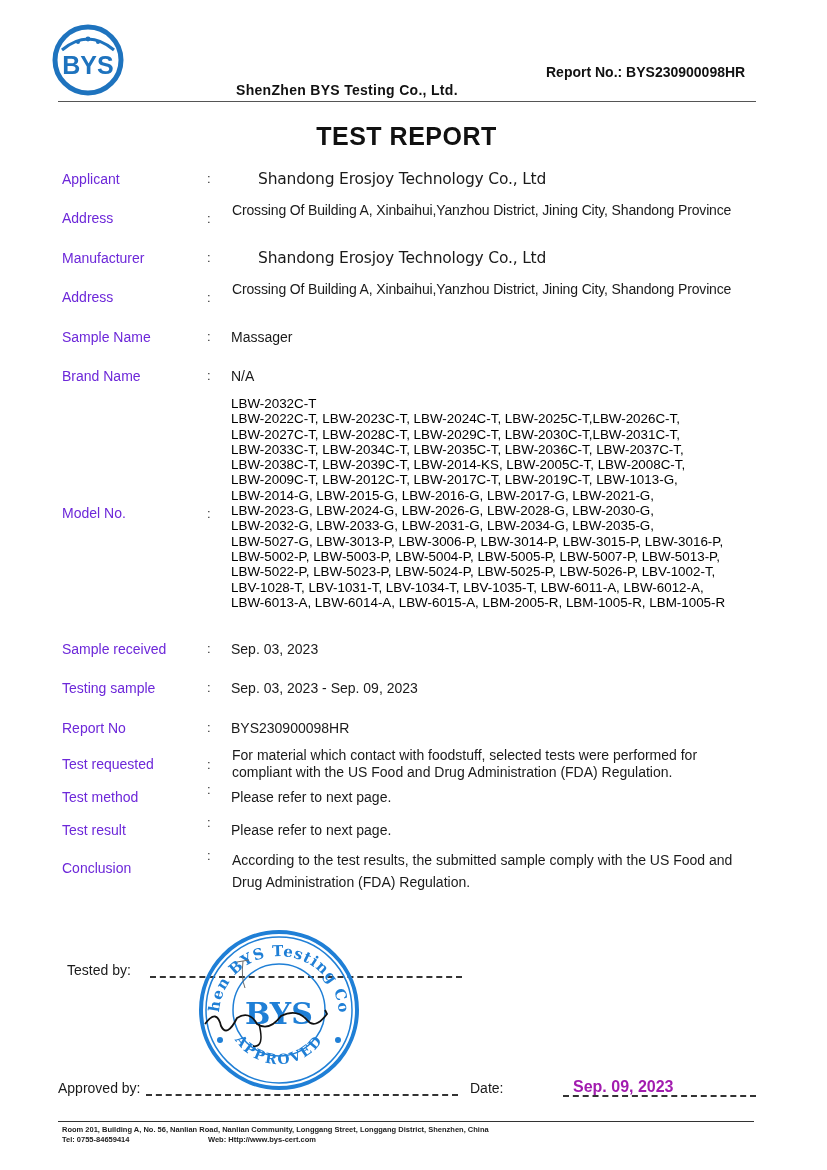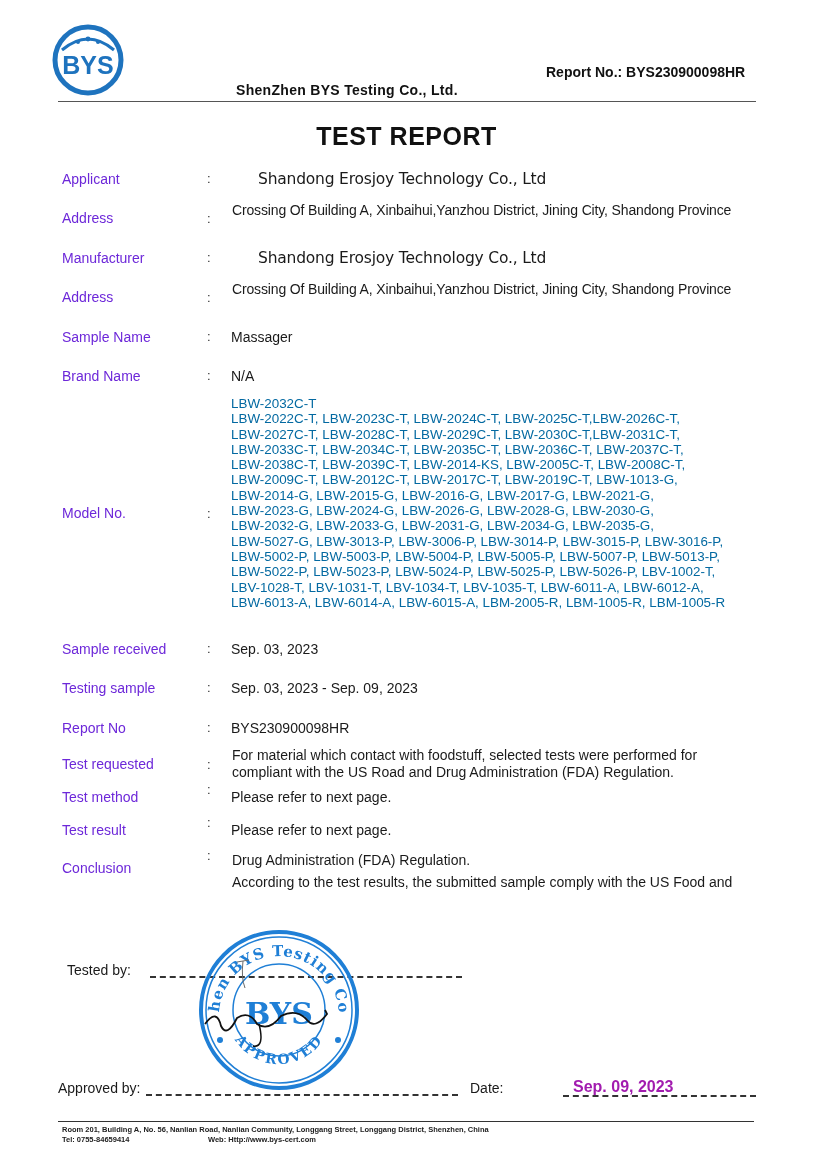--- a/index.html
+++ b/index.html
@@ -8,21 +8,21 @@
   .logo { left:52px; top:24px; width:72px; height:72px; }
   .hdr-company { left:236px; top:82px; font-size:14px; font-weight:bold; letter-spacing:0.3px; }
   .hdr-report { left:546px; top:64px; font-size:14px; font-weight:bold; }
   .hdr-line { left:58px; top:101px; width:698px; height:1px; background:#555; }
   .title { left:0; width:813px; top:122px; text-align:center; font-size:25px; font-weight:bold; letter-spacing:0.5px; }
   .label { left:62px; font-size:14px; color:#6d28d9; }
   .colon { left:207px; font-size:13px; color:#333; }
   .val { left:231px; font-size:14px; color:#1a1a1a; }
   .val-lg { left:230px; font-size:15.5px; font-family:"DejaVu Sans", sans-serif; letter-spacing:-0.2px; color:#1a1a1a;margin-left:28px; }
   .val-addr { left:232px; font-size:14px; letter-spacing:-0.15px; color:#1a1a1a; }
-  .models { left:231px; top:396px; font-size:13.4px; line-height:15.3px; color:#0369a1; width:560px; }
+  .models { left:231px; top:396px; font-size:13.4px; line-height:15.3px; color:#000000; width:560px; }
   .models div { white-space:nowrap; }
   .para { left:232px; font-size:14px; line-height:17px; color:#1a1a1a; width:560px; }
   .dotline { height:0; border-bottom:2px dashed #333; }
   .sig-label { font-size:14px; color:#1a1a1a; }
   .date-val { left:573px; top:1078px; font-size:16px; font-weight:bold; color:#a21caf; }
   .ftr-line { left:58px; top:1121px; width:696px; height:1px; background:#333; }
   .ftr { font-size:7.5px; font-weight:bold; color:#222; }
   .page { left:668px; top:1133px; font-size:10px; font-weight:bold;margin-top:44px; }
   .stamp { left:197px; top:928px; width:164px; height:164px; }
 </style>
@@ -100,36 +100,36 @@
 <div class="abs val" style="top:680px">Sep. 03, 2023 - Sep. 09, 2023</div>
 
 <div class="abs label" style="top:720px">Report No</div>
 <div class="abs colon" style="top:720px">:</div>
 <div class="abs val" style="top:720px">BYS230900098HR</div>
 
 <div class="abs label" style="top:756px">Test requested</div>
 <div class="abs colon" style="top:757px">:</div>
 <div class="abs para" style="top:747px">
   <div>For material which contact with foodstuff, selected tests were performed for</div>
-  <div>compliant with the US Road and Drug Administration (FDA) Regulation.</div>
+  <div>compliant with the US Food and Drug Administration (FDA) Regulation.</div>
 </div>
 
 <div class="abs label" style="top:789px">Test method</div>
 <div class="abs colon" style="top:782px">:</div>
 <div class="abs val" style="top:789px">Please refer to next page.</div>
 
 <div class="abs label" style="top:822px">Test result</div>
 <div class="abs colon" style="top:815px">:</div>
 <div class="abs val" style="top:822px">Please refer to next page.</div>
 
 <div class="abs label" style="top:860px">Conclusion</div>
 <div class="abs colon" style="top:848px">:</div>
 <div class="abs para" style="top:849px; line-height:22px">
+  <div>According to the test results, the submitted sample comply with the US Food and</div>
   <div>Drug Administration (FDA) Regulation.</div>
-  <div>According to the test results, the submitted sample comply with the US Food and</div>
 </div>
 
 <div class="abs sig-label" style="left:67px; top:962px">Tested by:</div>
 <div class="abs dotline" style="left:150px; top:976px; width:312px"></div>
 
 <div class="abs sig-label" style="left:58px; top:1080px">Approved by:</div>
 <div class="abs dotline" style="left:146px; top:1094px; width:312px"></div>
 
 <div class="abs sig-label" style="left:470px; top:1080px">Date:</div>
 <div class="abs date-val">Sep. 09, 2023</div>

